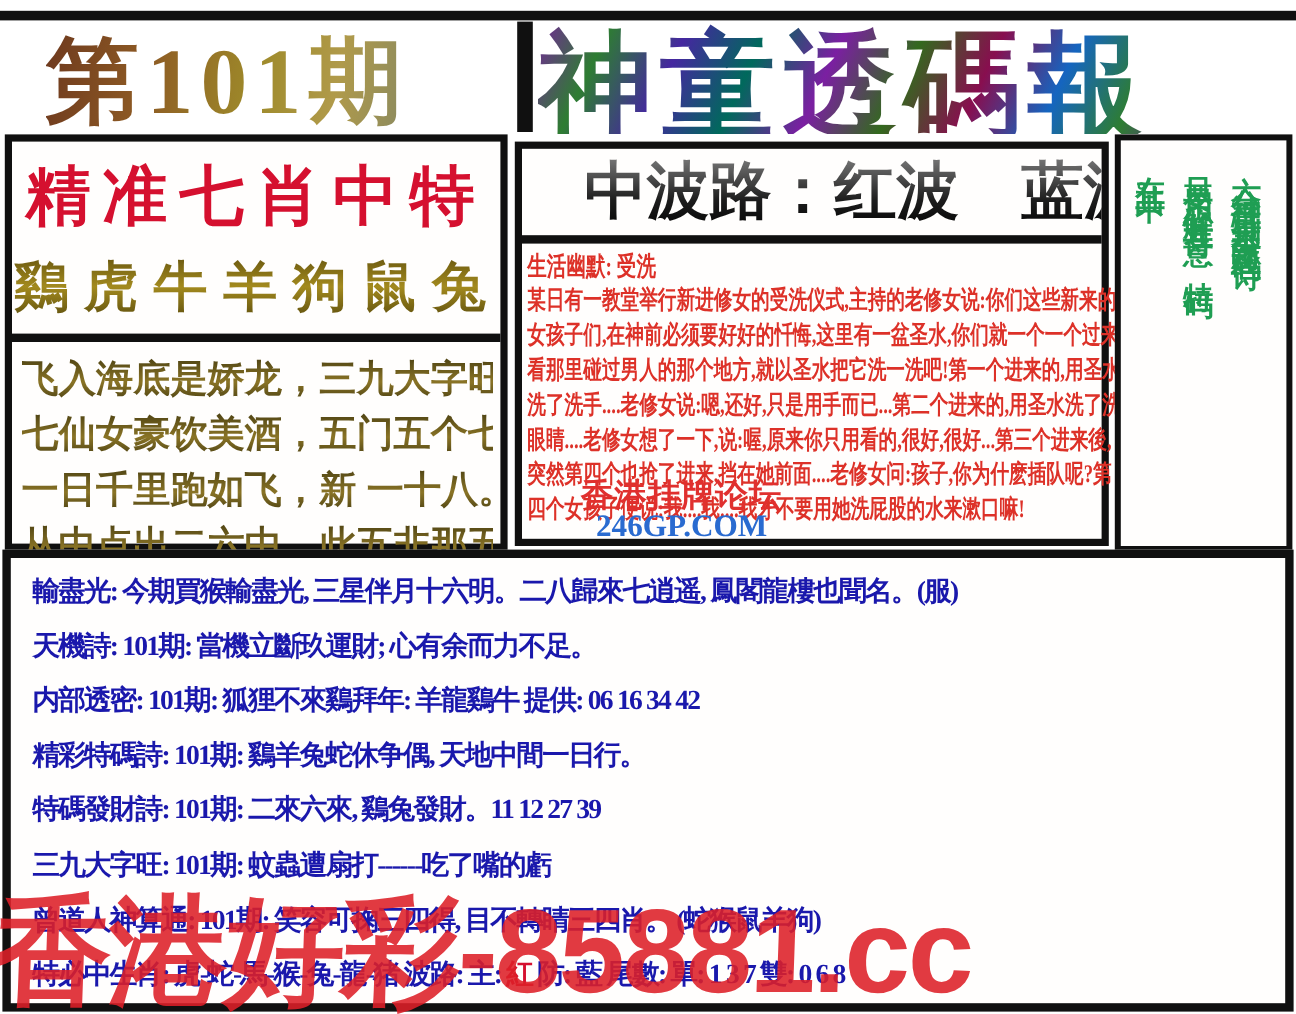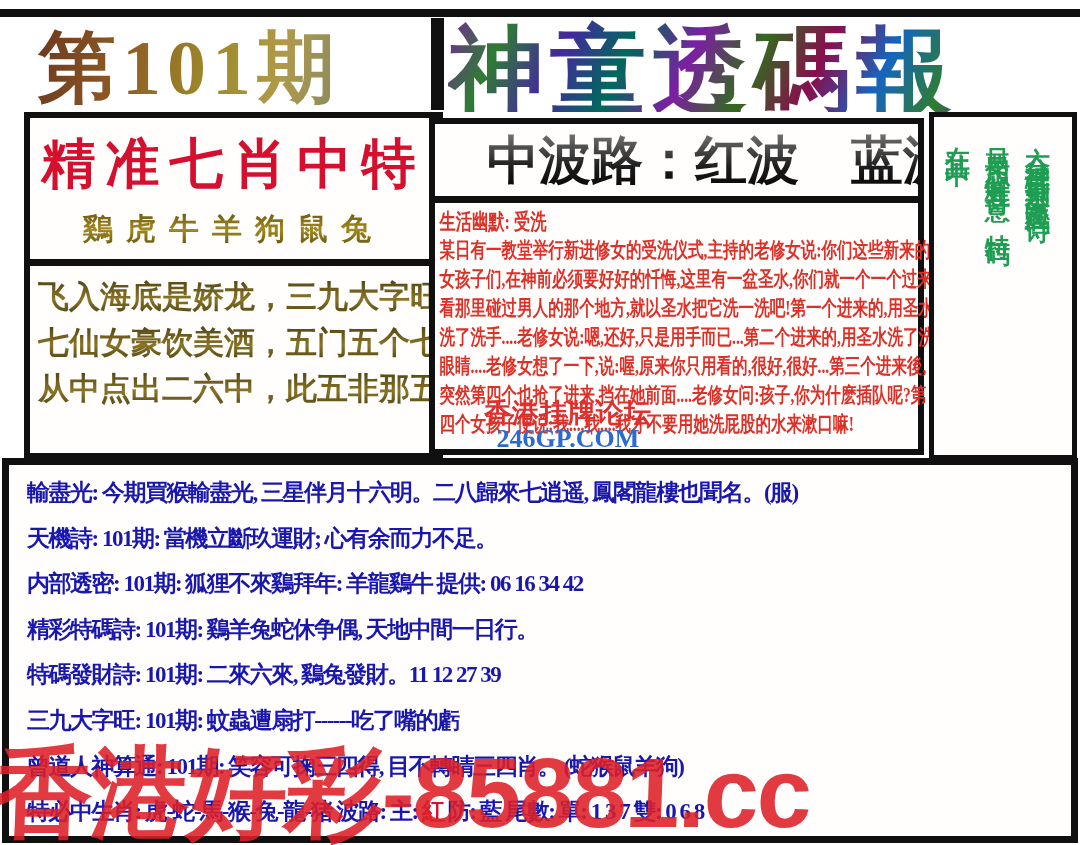--- a/index.html
+++ b/index.html
@@ -17,24 +17,24 @@
   
   .issue{left:38px;top:16px;width:390px;height:96px;font-size:78px;font-weight:bold;
          letter-spacing:6px;white-space:nowrap;
          background-image:linear-gradient(100deg,#6d381e 0%,#8d5a24 22%,#9e8a2a 45%,#b09a4a 62%,#8a8a60 78%,#6e6e6e 100%);}
   .vdivider{left:431px;top:18px;width:13px;height:92px;background:#101010;}
   .masthead{left:448px;top:8px;width:615px;height:104px;font-size:96px;font-weight:bold;
             font-family:"Liberation Sans","DejaVu Sans",sans-serif;letter-spacing:6px;white-space:nowrap;
             background-image:linear-gradient(115deg,#7b1fa2 0%,#2e7d32 10%,#4527a0 20%,#00695c 30%,#7b1fa2 40%,#33691e 50%,#880e4f 60%,#1565c0 70%,#2e7d32 80%,#6a1b9a 90%,#00695c 100%);}
 
   
-  .left-panel{left:24px;top:112px;width:419px;height:347px;}
+  .left-panel{left:4px;top:112px;width:419px;height:347px;}
   .headline{margin:10px 4px 0 4px;text-align:center;font-size:54px;font-weight:bold;
             letter-spacing:10px;color:#d5102f;white-space:nowrap;}
-  .zodiac{margin:8px 2px 0 2px;text-align:center;font-size:30px;font-weight:bold;letter-spacing:13px;
+  .zodiac{margin:8px 2px 0 2px;text-align:center;font-size:45px;font-weight:bold;letter-spacing:13px;
           font-family:"Liberation Sans","DejaVu Sans",sans-serif;white-space:nowrap;
           background-image:linear-gradient(180deg,#5f4f0e 0%,#a38a1e 50%,#56480c 100%);}
   .lp-divider{margin-top:9px;height:7px;background:#101010;}
   .poem{padding:8px 6px 0 8px;}
   .poem-line{font-size:31px;font-weight:bold;line-height:46px;white-space:nowrap;
              font-family:"Liberation Sans","DejaVu Sans",sans-serif;
              background-image:linear-gradient(180deg,#3f370f,#8a7426 55%,#3a330e);}
 
   
   .mid-panel{left:429px;top:118px;width:495px;height:337px;}
@@ -79,20 +79,21 @@
 
   <div class="abs masthead gtext">神童透碼報</div>
 
   <div class="abs panel left-panel">
     <div class="headline">精准七肖中特</div>
     <div class="zodiac gtext">鷄虎牛羊狗鼠兔</div>
     <div class="lp-divider"></div>
     <div class="poem">
       <div class="poem-line gtext">飞入海底是娇龙，三九大字旺。</div>
       <div class="poem-line gtext">七仙女豪饮美酒，五门五个七。</div>
+      <div class="poem-line gtext">一日千里跑如飞，新 一十八。</div>
       <div class="poem-line gtext">从中点出二六中，此五非那五。</div>
     </div>
   </div>
 
   <div class="abs panel mid-panel">
     <div class="wave-head gtext"><span class="mirror">必</span><span>中波路：红波　蓝波</span></div>
     <div class="mp-divider"></div>
     <div class="humor">
       <div class="humor-label">生活幽默: 受洗</div>
       <div>某日有一教堂举行新进修女的受洗仪式,主持的老修女说:你们这些新来的</div>

